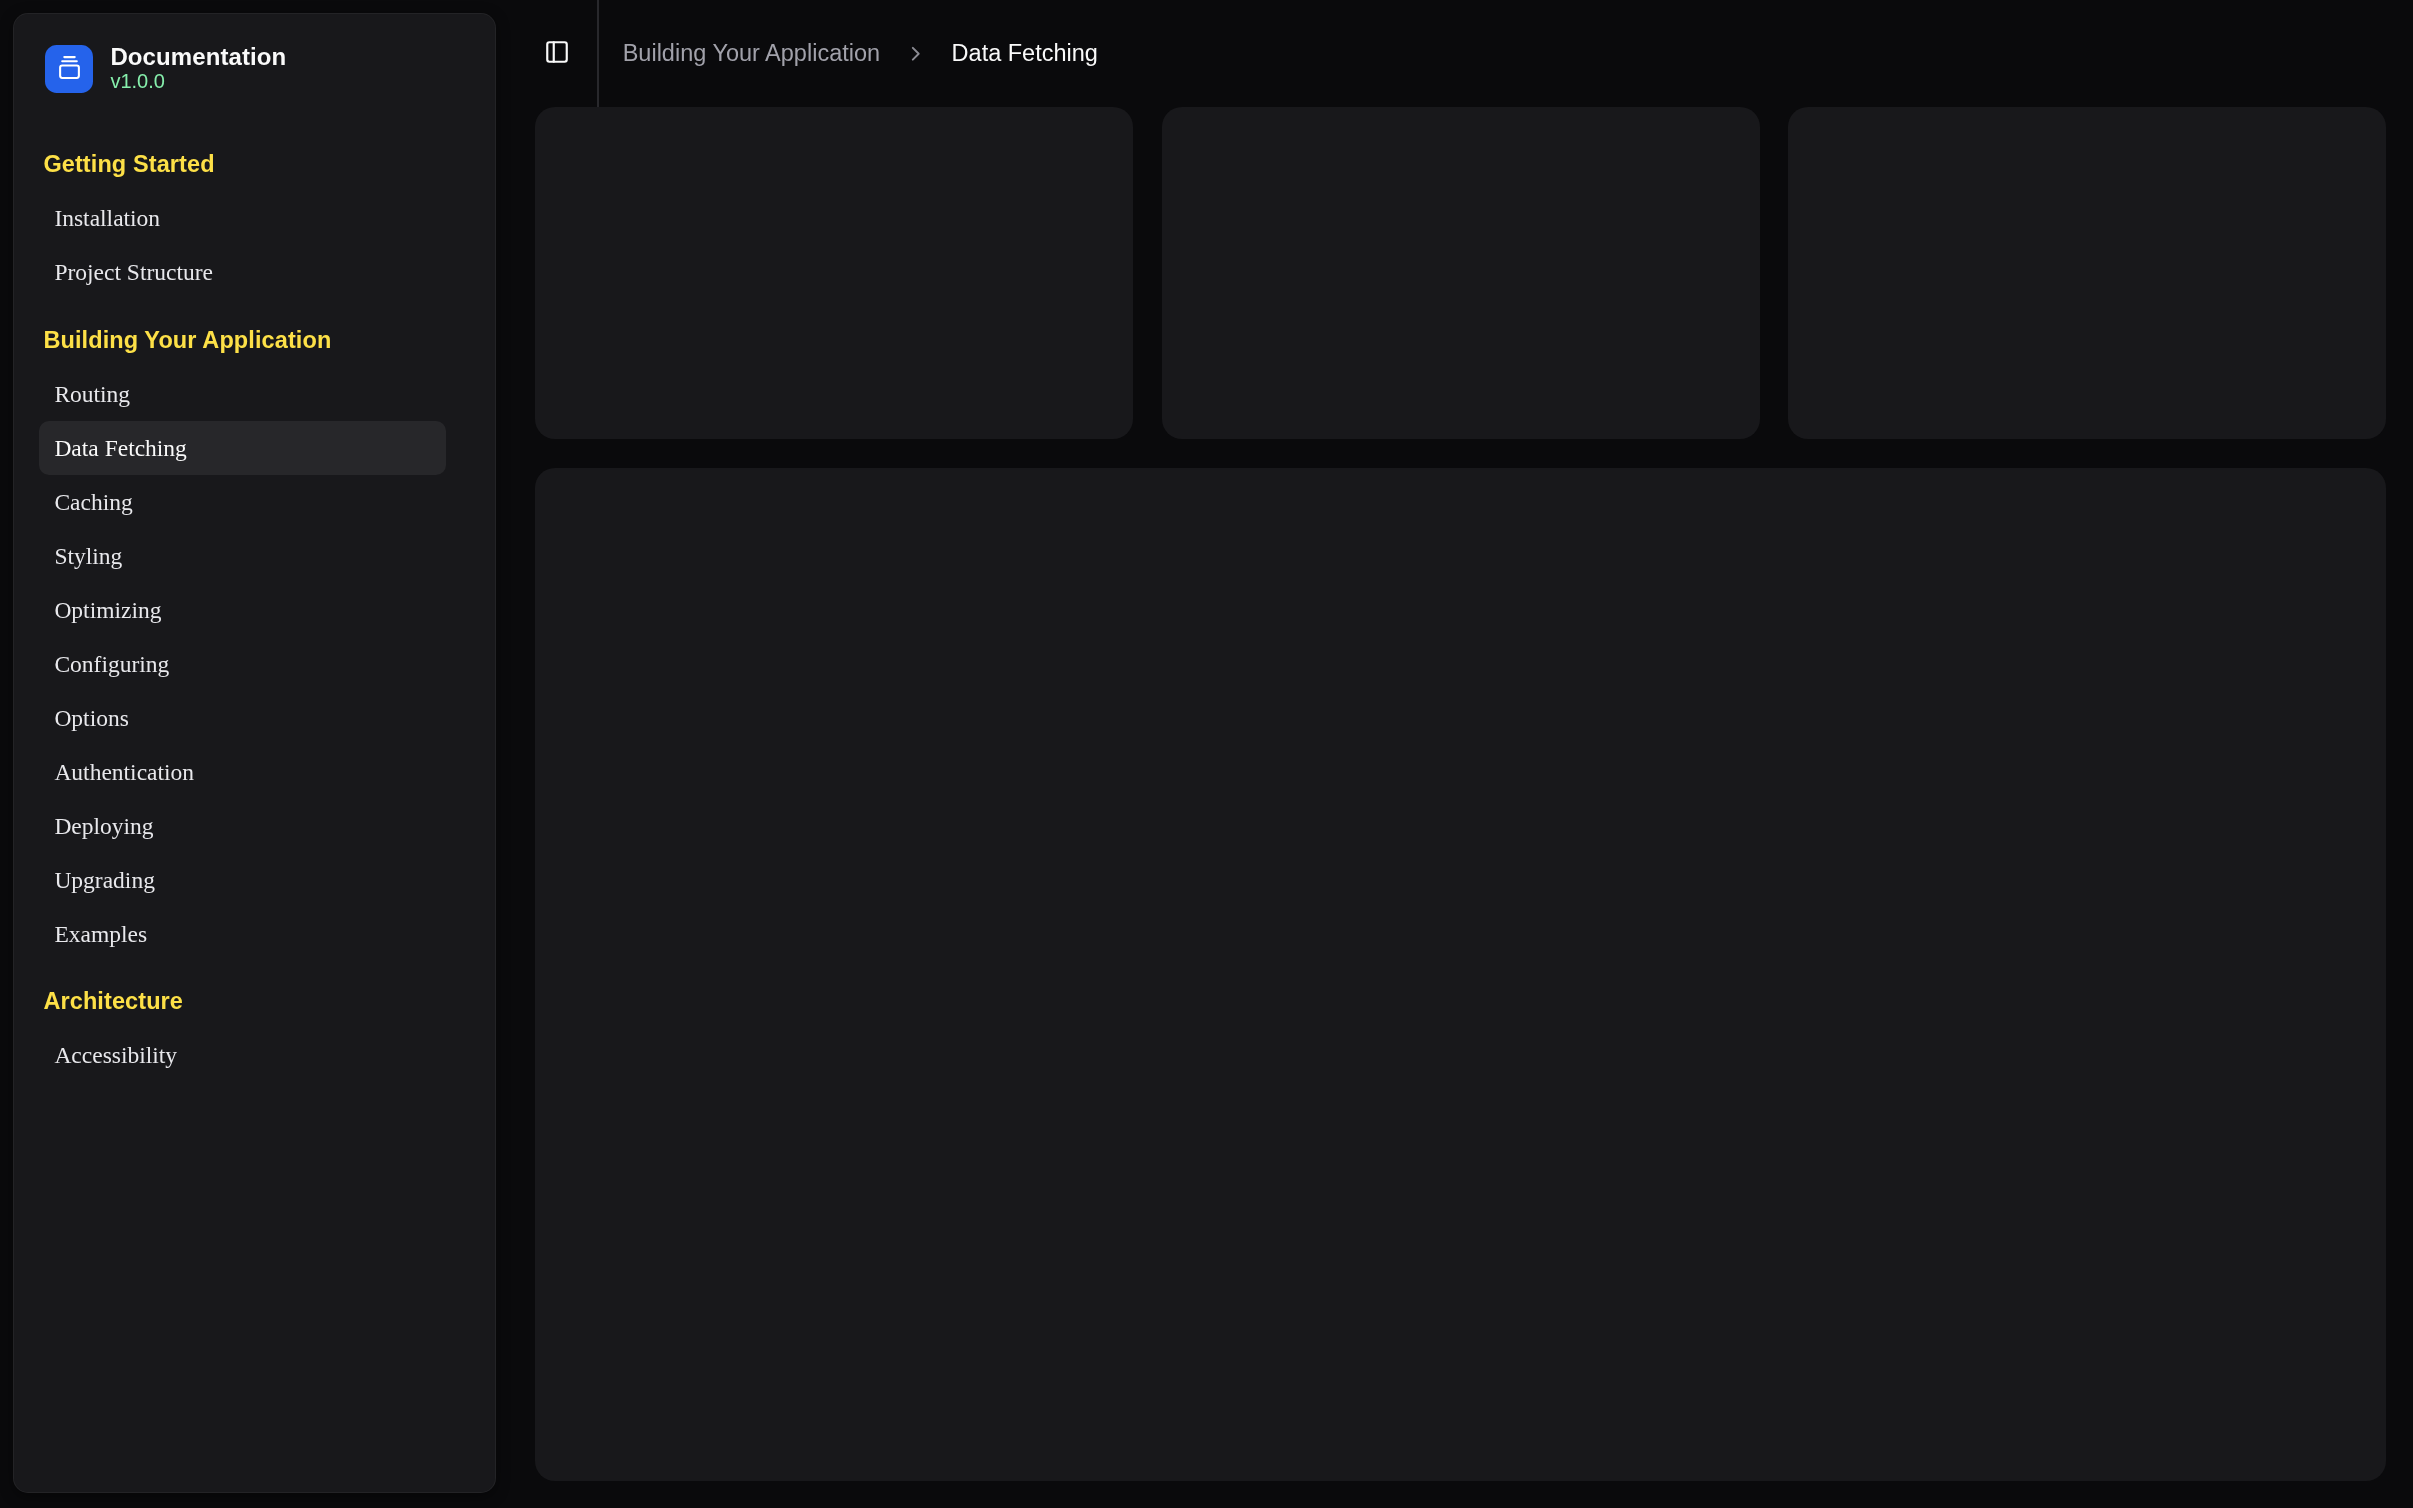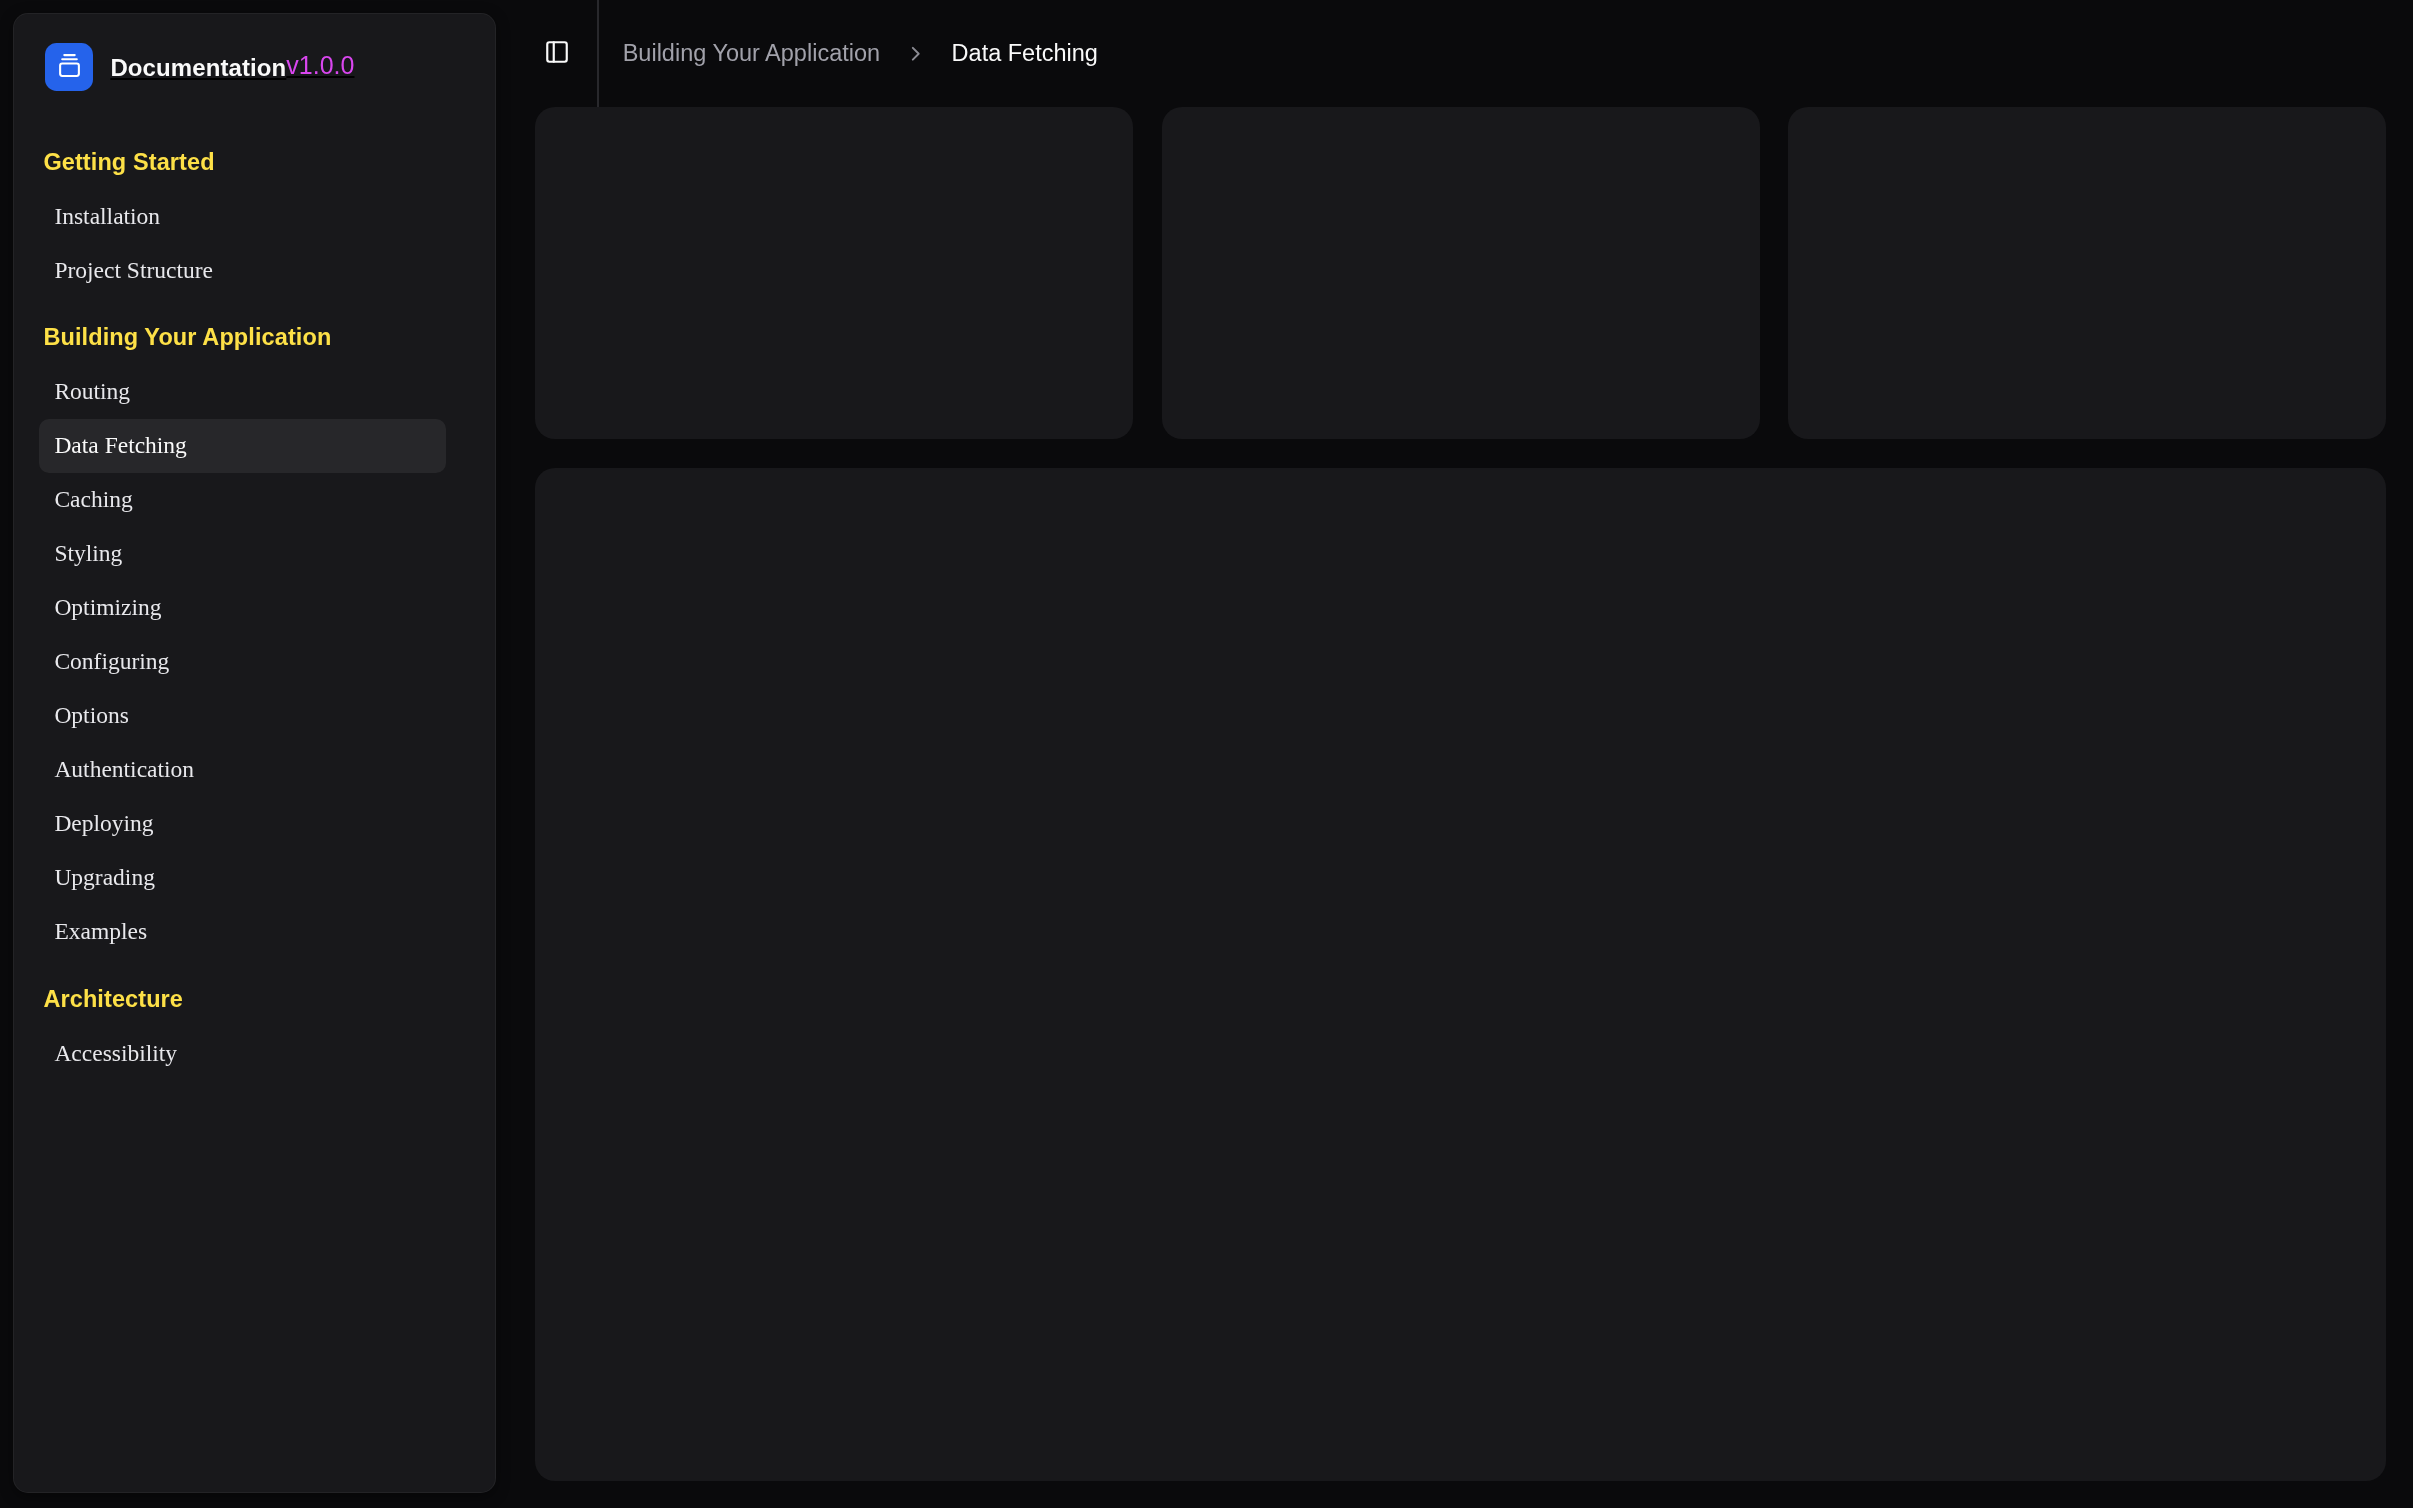--- a/index.html
+++ b/index.html
@@ -12,23 +12,23 @@
     background:#18181b; border:1.7px solid rgba(255,255,255,0.05);
     border-radius:15px; overflow:hidden;
     box-shadow:0 3.4px 13.4px rgba(0,0,0,0.4);
   }
   .sb-header { display:flex; gap:17px; padding:29px 23.5px 44px 31px; align-items:center; }
   .logo {
     width:48px; height:48px; border-radius:11.7px; background:#2563eb;
     display:flex; align-items:center; justify-content:center; flex:0 0 auto; cursor:pointer;
   }
   .logo svg { width:25px; height:25px; stroke:#ffffff; }
-  .titles { display:flex; flex-direction:row;text-decoration:underline; }
+  .titles { display:flex; flex-direction:column; }
   .app-name { font-size:24px; font-weight:700; color:#fafafa; line-height:27px; letter-spacing:0.1px; }
-  .app-version { font-size:25px; font-weight:400; color:#d946ef; line-height:23.5px; }
+  .app-version { font-size:20px; font-weight:400; color:#86efac; line-height:23.5px; }
 
   .sb-nav { padding:0; }
   .sb-group { margin-bottom:13.4px; }
   .sb-label {
     height:54px; display:flex; align-items:center; padding-left:29px;
     font-size:23.5px; font-weight:700; color:#fde047; letter-spacing:0.1px;
   }
   .sb-item {
     height:54px; display:flex; align-items:center;
     margin:0 49px 0 25px; padding-left:15px; border-radius:10px;

